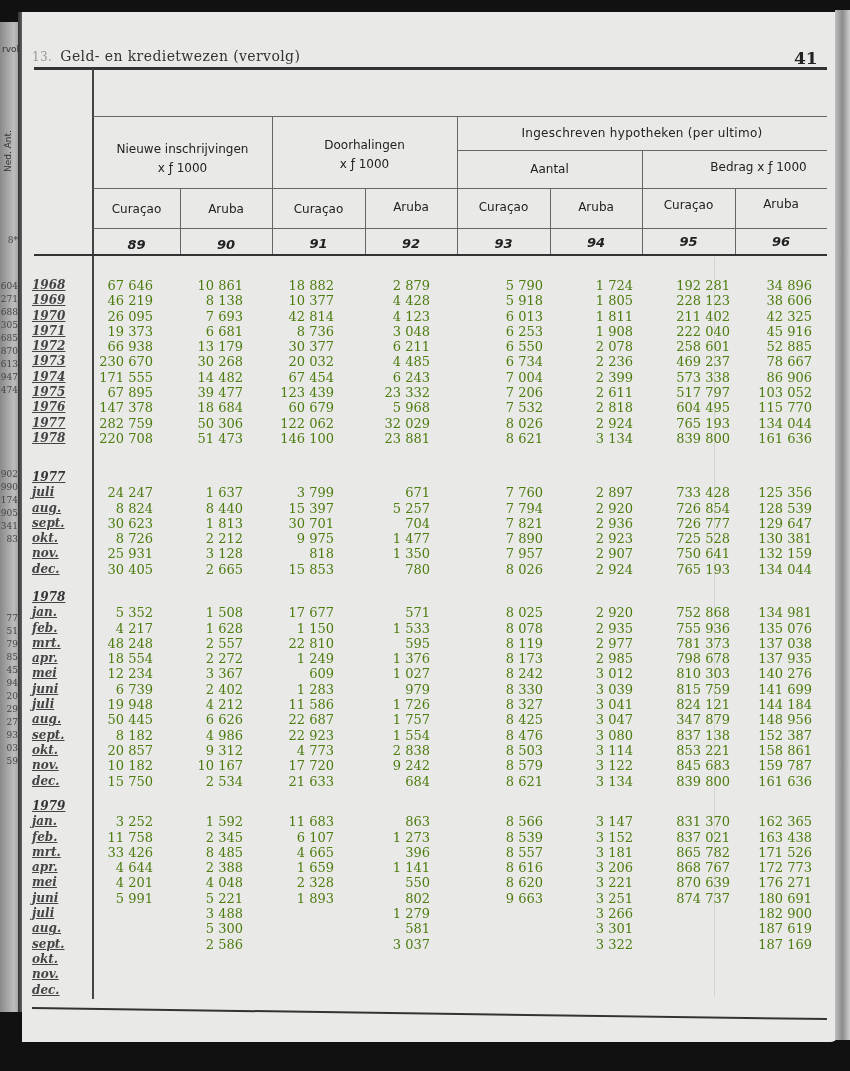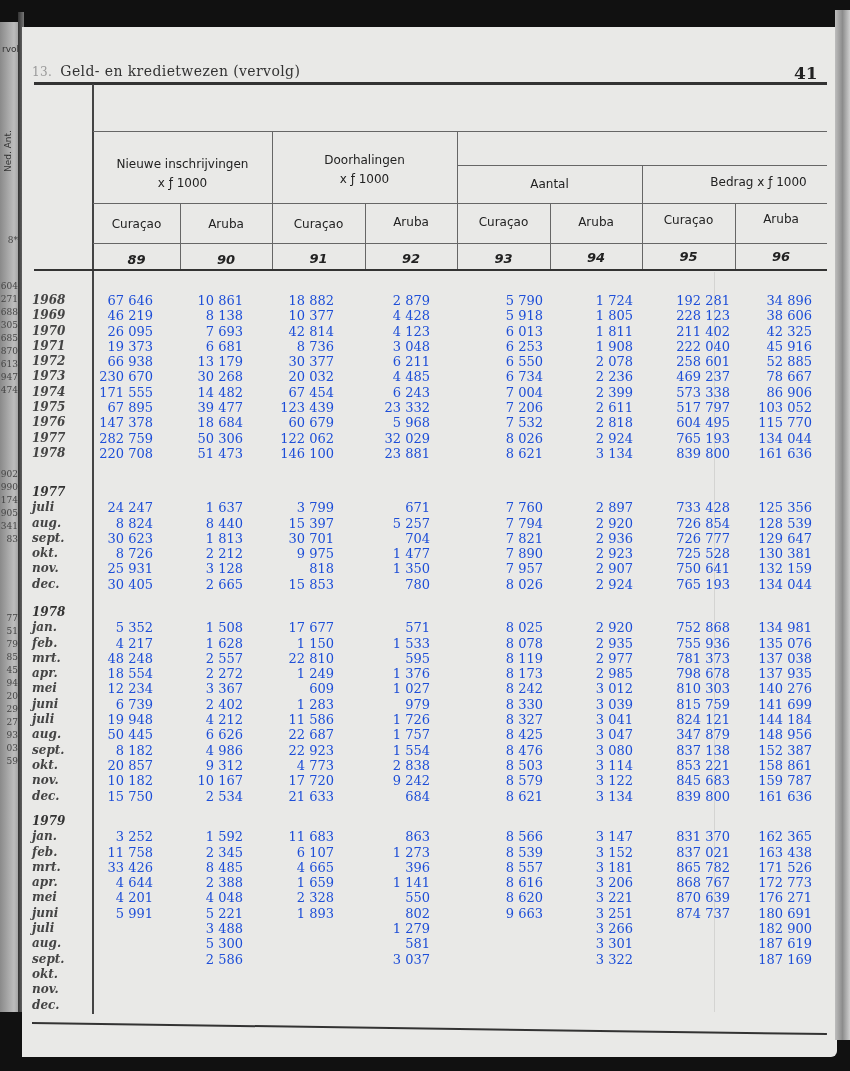--- a/index.html
+++ b/index.html
@@ -30,21 +30,20 @@
   }
   .gutter {
     position: absolute; left: 18px; top: 12px; width: 6px; height: 1000px;
     background: linear-gradient(to right, #333, #777);
   }
   
   .page {
     position: absolute; left: 22px; top: 12px; width: 815px; height: 1030px;
     background: #e9e9e7;
     border-bottom-right-radius: 6px;
-    margin-top: 15px;
   }
   .rightedge {
     position: absolute; left: 835px; top: 10px; width: 15px; height: 1030px;
     background: linear-gradient(to right, #bdbdbd, #8c8c8c, #cfcfcf);
   }
   .title {
     position: absolute; left: 10px; top: 36px; font-size: 14px;
     color: #333; letter-spacing: 0.4px;
     font-family: "DejaVu Serif", serif;
   }
@@ -61,28 +60,28 @@
   .hdrtext {
     position: absolute; text-align: center; color: #222;
     font-family: "DejaVu Sans", sans-serif; font-size: 12px;
   }
   .colnum { font-weight: bold; font-size: 13px; font-style: italic; }
 
   
   .labels {
     position: absolute; left: 10px; width: 60px;
     font-family: "DejaVu Serif", serif; font-style: italic; font-weight: bold;
-    font-size: 12px; line-height: 15.3px; color: #444;
+    font-size: 12px; line-height: 15.3px; color: #444; text-decoration: underline;
   }
   .labels .lab { height: 15.3px; white-space: nowrap; }
   .labels .yr { color: #333; }
   .col {
     position: absolute; text-align: right;
     font-family: "DejaVu Serif", serif; font-size: 13px; line-height: 15.3px;
-    color: #1d4ed8;
+    color: #4d7c0f;
   }
   .col .v { height: 15.3px; white-space: nowrap; }
 </style>
 </head>
 <body>
 
 <div class="leftpage">
   <div class="hdr">rvolg</div>
   <div class="rot">Ned. Ant.</div>
   <div class="frag" style="top:212px;">8*</div>
@@ -150,20 +149,21 @@
 
 
   <div class="hdrtext" style="left:71px; width:179px; top:128px; line-height:19px;">
     <div>Nieuwe inschrijvingen</div>
     <div>x ƒ 1000</div>
   </div>
   <div class="hdrtext" style="left:250px; width:185px; top:124px; line-height:19px;">
     <div>Doorhalingen</div>
     <div>x ƒ 1000</div>
   </div>
+  <div class="hdrtext" style="left:435px; width:370px; top:114px; letter-spacing:0.3px;">Ingeschreven hypotheken (per ultimo)</div>
   <div class="hdrtext" style="left:435px; width:185px; top:150px;">Aantal</div>
   <div class="hdrtext" style="left:620px; width:185px; top:148px;padding-left:24px;">Bedrag x ƒ 1000</div>
 
   <div class="hdrtext" style="left:71px;  width:87px; top:190px;">Curaçao</div>
   <div class="hdrtext" style="left:158px; width:92px; top:190px;">Aruba</div>
   <div class="hdrtext" style="left:250px; width:93px; top:190px;">Curaçao</div>
   <div class="hdrtext" style="left:343px; width:92px; top:188px;">Aruba</div>
   <div class="hdrtext" style="left:435px; width:93px; top:188px;">Curaçao</div>
   <div class="hdrtext" style="left:528px; width:92px; top:188px;">Aruba</div>
   <div class="hdrtext" style="left:620px; width:93px; top:186px;">Curaçao</div>

